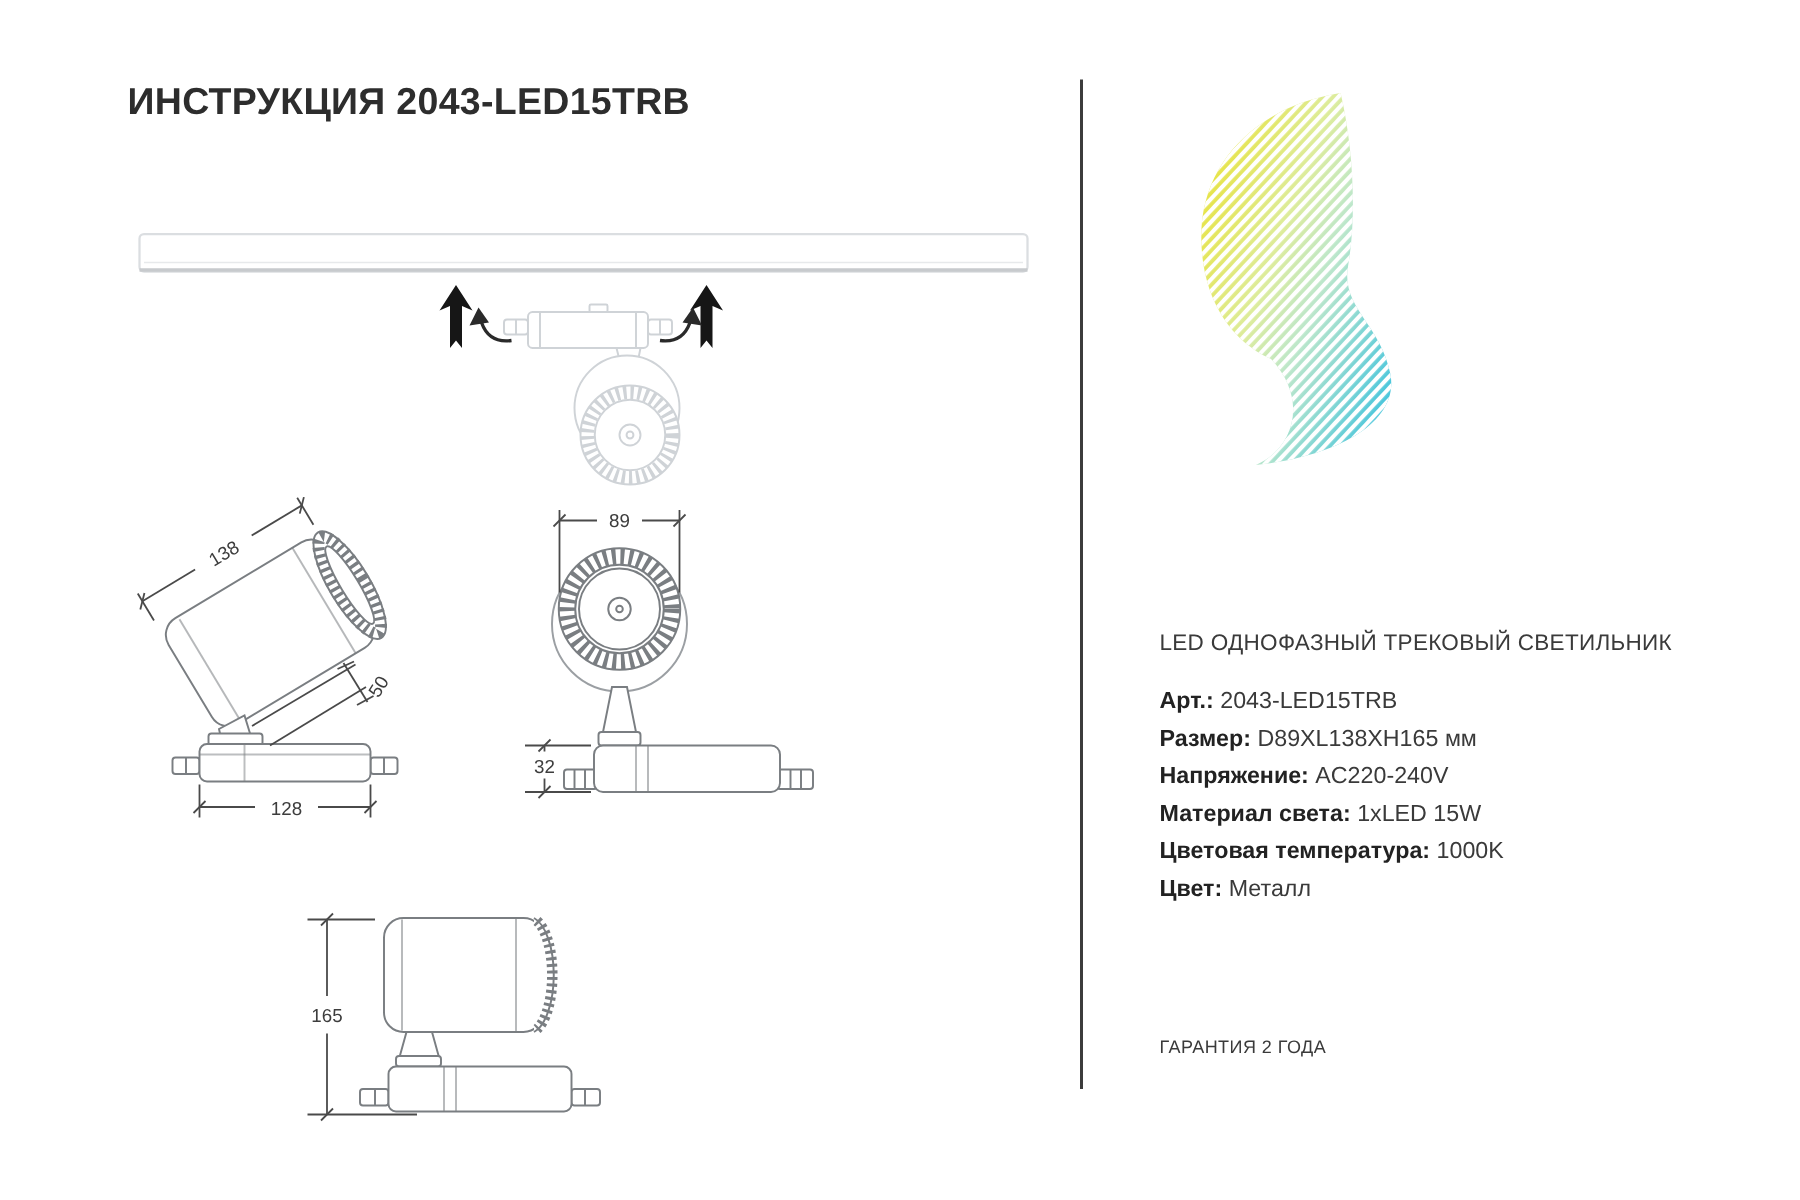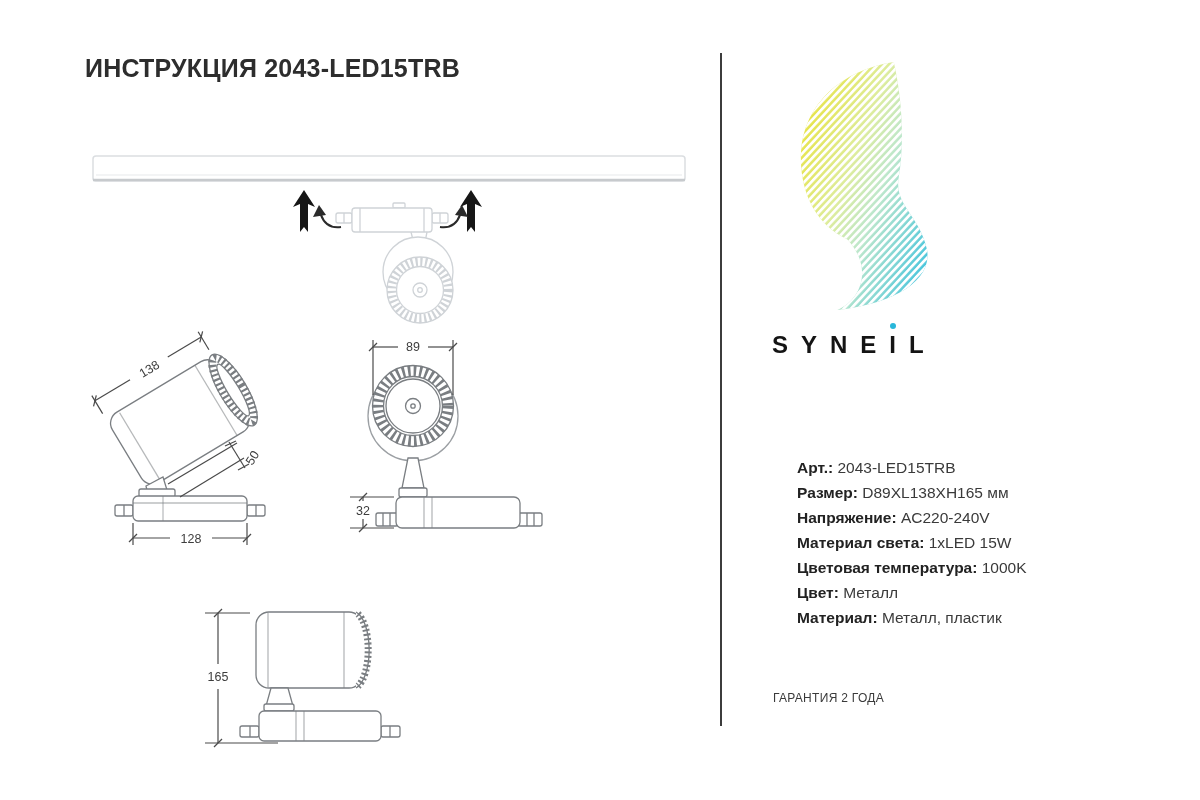--- a/index.html
+++ b/index.html
@@ -9,21 +9,21 @@
          letter-spacing:.2px;color:#2d2d2d;}
   .divider{position:absolute;left:720px;top:53px;width:1.5px;height:673px;background:#3c3c3c;}
   svg.drawings{position:absolute;left:0;top:0;}
   svg text{font-family:"Liberation Sans",sans-serif;font-size:12.5px;fill:#3d3d3d;}
   .logo{position:absolute;left:790px;top:56px;}
   .wordmark{position:absolute;left:772px;top:331px;font-size:24px;font-weight:700;
             color:#141414;letter-spacing:13px;white-space:nowrap;}
   .wm-i{position:relative;display:inline-block;}
   .wm-dot{position:absolute;left:1px;top:-8px;width:6px;height:6px;border-radius:50%;background:#29b7da;}
   .ptype{position:absolute;left:773px;top:420px;font-size:15px;color:#3a3a3a;letter-spacing:.2px;}
-  .specs{position:absolute;left:797px;top:455px;font-size:15.5px;color:#3a3a3a;}
+  .specs{position:absolute;left:773px;top:455px;font-size:15.5px;color:#3a3a3a;}
   .spec-row{height:25px;line-height:25px;white-space:nowrap;}
   .spec-label{font-weight:700;color:#222222;}
   .warranty{position:absolute;left:773px;top:691px;font-size:12px;color:#3a3a3a;letter-spacing:.3px;}
 </style>
 </head>
 <body>
 
 <div class="page">
 
   <div class="title">ИНСТРУКЦИЯ 2043-LED15TRB</div>
@@ -198,28 +198,27 @@
         <stop offset="1" stop-color="#3cc2de"></stop>
       </linearGradient>
       <pattern id="stripes" width="5.2" height="5.2" patternUnits="userSpaceOnUse" patternTransform="rotate(-47)">
         <rect y="0" width="5.2" height="2.7" fill="#ffffff"></rect>
       </pattern>
     </defs>
     <path d="M102 6 C110 40 113 85 107 120 C102 148 128 158 135 192 C141 226 95 247 46 252 C70 242 82 210 56 182 C25 168 8 135 10 95 C13 48 50 14 102 6 Z" fill="url(#lg)"></path>
     <path d="M102 6 C110 40 113 85 107 120 C102 148 128 158 135 192 C141 226 95 247 46 252 C70 242 82 210 56 182 C25 168 8 135 10 95 C13 48 50 14 102 6 Z" fill="url(#stripes)"></path>
   </svg>
 
-  <div class="wordmark"><span>SYNE</span><span class="wm-i"><span class="wm-dot"></span><span>I</span></span><span>L</span></div>
-
+
+  <div class="ptype">LED ОДНОФАЗНЫЙ ТРЕКОВЫЙ СВЕТИЛЬНИК</div>
 
   <div class="specs">
     <div class="spec-row"><span class="spec-label">Арт.:</span> <span class="spec-value">2043-LED15TRB</span></div>
     <div class="spec-row"><span class="spec-label">Размер:</span> <span class="spec-value">D89XL138XH165 мм</span></div>
     <div class="spec-row"><span class="spec-label">Напряжение:</span> <span class="spec-value">AC220-240V</span></div>
     <div class="spec-row"><span class="spec-label">Материал света:</span> <span class="spec-value">1xLED 15W</span></div>
     <div class="spec-row"><span class="spec-label">Цветовая температура:</span> <span class="spec-value">1000K</span></div>
     <div class="spec-row"><span class="spec-label">Цвет:</span> <span class="spec-value">Металл</span></div>
-    <div class="spec-row"><span class="spec-label">Материал:</span> <span class="spec-value">Металл, пластик</span></div>
   </div>
 
   <div class="warranty">ГАРАНТИЯ 2 ГОДА</div>
 
 </div>
 
 </body></html>

